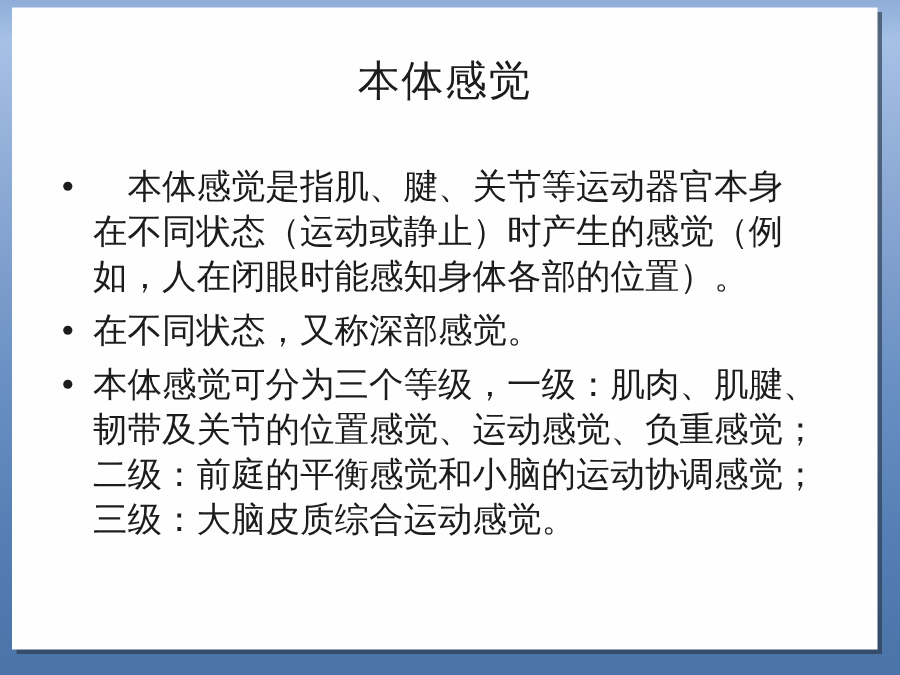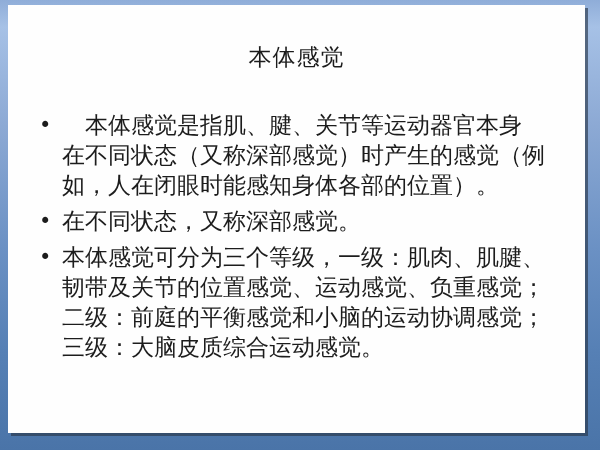--- a/index.html
+++ b/index.html
@@ -16,25 +16,26 @@
     left: 8px;
     top: 5px;
     right: 15px;
     bottom: 17px;
     background: #fefefe;
     box-shadow: 3px 3px 0 rgba(42, 56, 74, 0.65);
   }
   .title {
     margin-top: 30px;
     text-align: center;
-    font-size: 23px;
+    font-size: 28px;
     line-height: 44px;
     font-weight: normal;
     color: #1c1c1c;
     letter-spacing: 1px;
+    font-family: Liberation Mono, monospace;
   }
   .content {
     list-style: none;
     margin: 31px 0 0 0;
     padding: 0 6px 0 30px;
     color: #1c1c1c;
     font-size: 23px;
     line-height: 30px;
   }
   .content li {
@@ -58,21 +59,21 @@
 </head>
 <body>
 
 <div class="stage">
   <div class="panel">
     <div class="title">本体感觉</div>
     <ul class="content">
       <li>
         <span class="dot">•</span>
         <span class="btext">　本体感觉是指肌、腱、关节等运动器官本身
-在不同状态（又称深部感觉）时产生的感觉（例
+在不同状态（运动或静止）时产生的感觉（例
 如，人在闭眼时能感知身体各部的位置）。</span>
       </li>
       <li>
         <span class="dot">•</span>
         <span class="btext">在不同状态，又称深部感觉。</span>
       </li>
       <li>
         <span class="dot">•</span>
         <span class="btext">本体感觉可分为三个等级，一级：肌肉、肌腱、
 韧带及关节的位置感觉、运动感觉、负重感觉；

